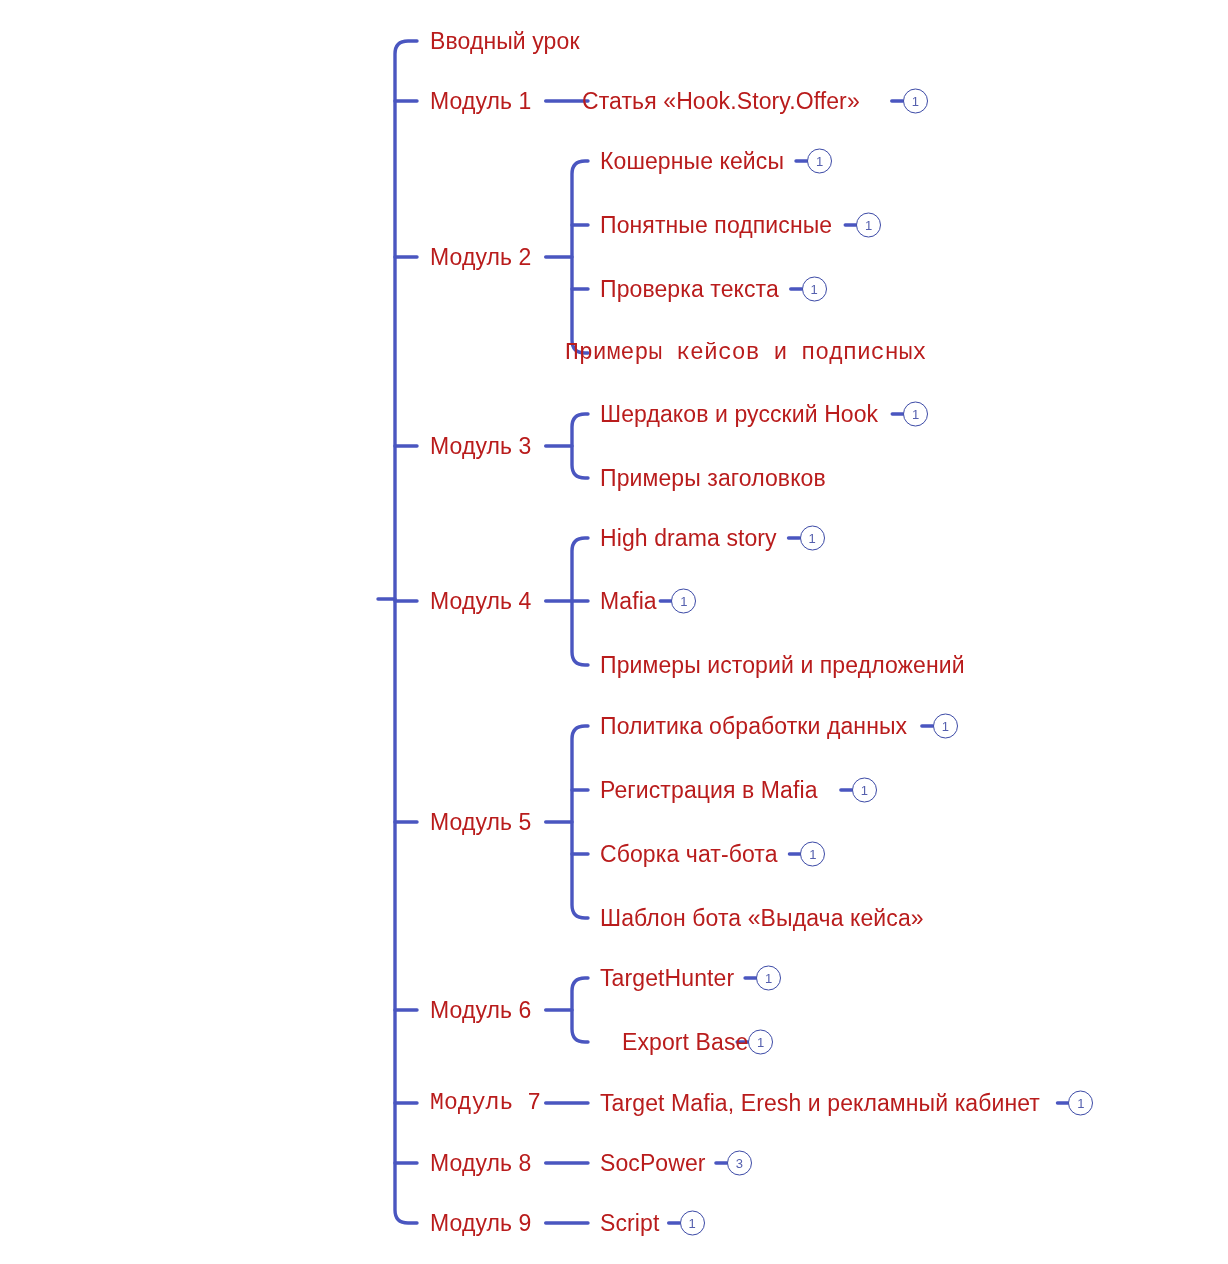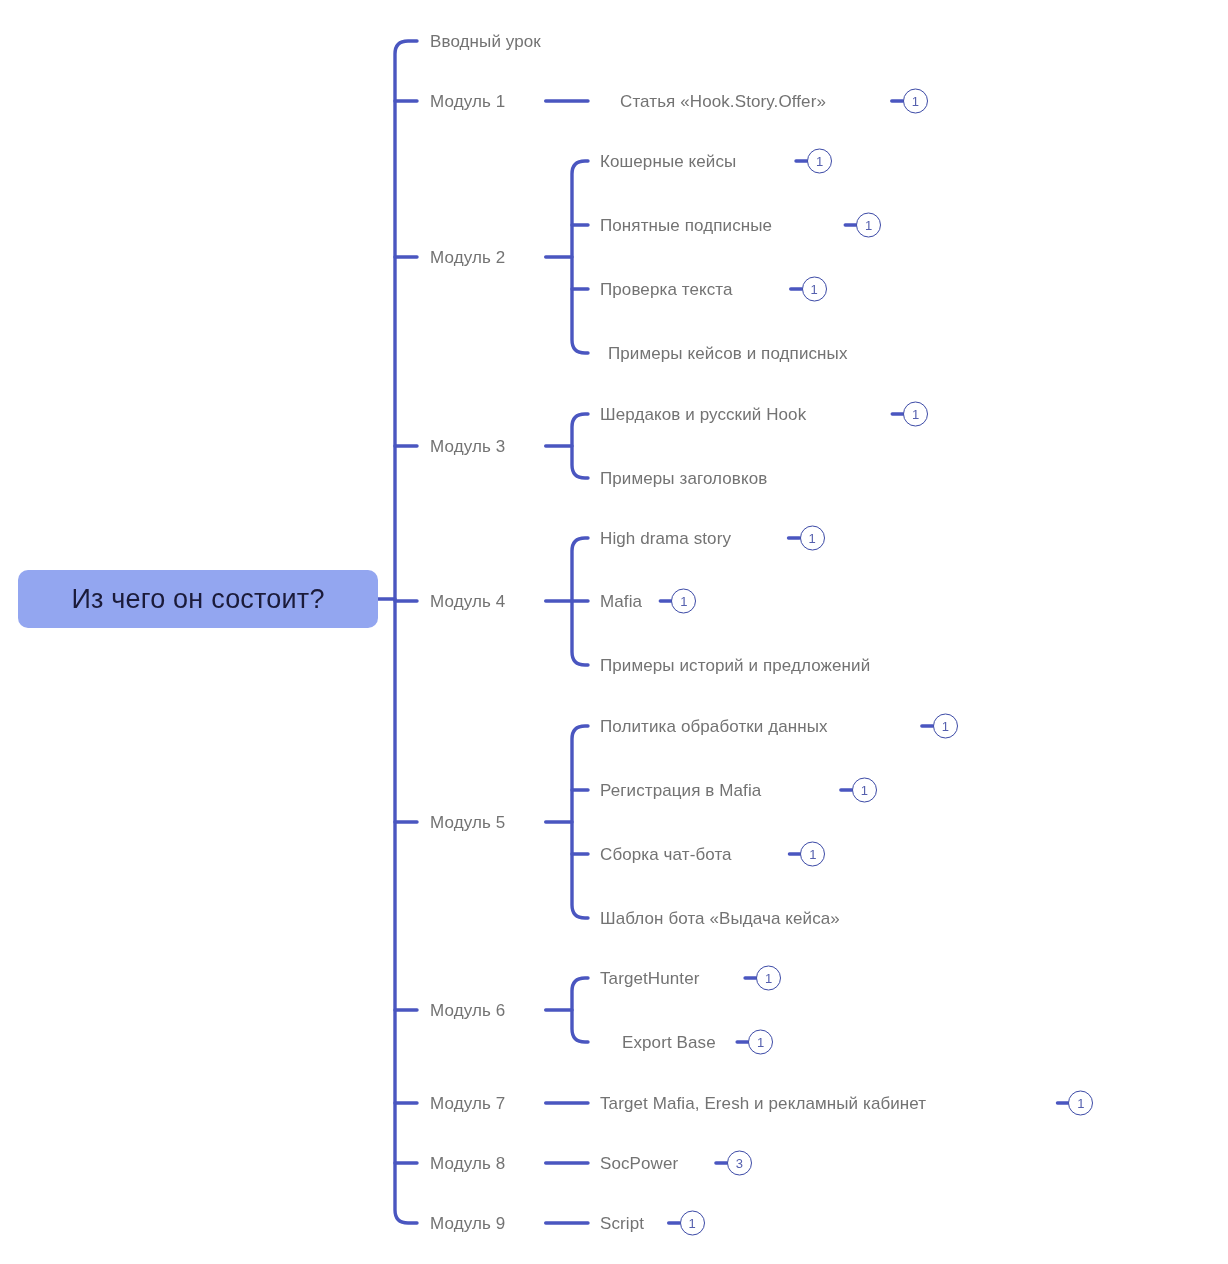--- a/index.html
+++ b/index.html
@@ -34,22 +34,22 @@
     display: flex;
     align-items: center;
     justify-content: center;
     color: #1b1b3a;
     font-size: 27px;
     letter-spacing: 0.2px;
     white-space: nowrap;
   }
   .node-label {
     position: absolute;
-    font-size: 17px;
-    color: #737373;
+    font-size: 23px;
+    color: #b91c1c;
     white-space: nowrap;
     line-height: 1;
     transform: translateY(-50%);
     letter-spacing: 0.1px;
   }
   .node-label.lvl1 { left: 430px; }
   .node-label.lvl2 { left: 600px; }
   .badge {
     position: absolute;
     width: 25px; height: 25px;
@@ -108,36 +108,33 @@
       <path d="M 588 978 L 585 978 Q 572 978 572 991 L 572 1029 Q 572 1042 585 1042 L 588 1042" fill="none" stroke="#4a56c0" stroke-width="3.4" stroke-linecap="round" stroke-linejoin="round"></path>
       <path d="M 745.0625 978 L 756.0625 978" fill="none" stroke="#4a56c0" stroke-width="3.4" stroke-linecap="round" stroke-linejoin="round"></path>
       <path d="M 737.125 1042 L 748.125 1042" fill="none" stroke="#4a56c0" stroke-width="3.4" stroke-linecap="round" stroke-linejoin="round"></path>
       <path d="M 545.703125 1103 L 588 1103" fill="none" stroke="#4a56c0" stroke-width="3.4" stroke-linecap="round" stroke-linejoin="round"></path>
       <path d="M 1057.484375 1103 L 1068.484375 1103" fill="none" stroke="#4a56c0" stroke-width="3.4" stroke-linecap="round" stroke-linejoin="round"></path>
       <path d="M 545.703125 1163 L 588 1163" fill="none" stroke="#4a56c0" stroke-width="3.4" stroke-linecap="round" stroke-linejoin="round"></path>
       <path d="M 715.90625 1163 L 726.90625 1163" fill="none" stroke="#4a56c0" stroke-width="3.4" stroke-linecap="round" stroke-linejoin="round"></path>
       <path d="M 545.703125 1223 L 588 1223" fill="none" stroke="#4a56c0" stroke-width="3.4" stroke-linecap="round" stroke-linejoin="round"></path>
       <path d="M 668.671875 1223 L 679.671875 1223" fill="none" stroke="#4a56c0" stroke-width="3.4" stroke-linecap="round" stroke-linejoin="round"></path>
     </svg>
-  <div class="root-node">
-    <span>Из чего он состоит?</span>
-  </div>
   <div id="nodes">
       <div class="node-label lvl1" style="top: 41px; left: 430px;">Вводный урок</div>
       <div class="node-label lvl1" style="top: 101px; left: 430px;">Модуль 1</div>
-      <div class="node-label lvl2" style="top: 101px; left: 620px;">Статья «Hook.Story.Offer»</div>
+      <div class="node-label lvl2" style="top: 101px; left: 582px;">Статья «Hook.Story.Offer»</div>
       <div class="badge" style="left: 902.766px; top: 101px;">1</div>
       <div class="node-label lvl1" style="top: 257px; left: 430px;">Модуль 2</div>
       <div class="node-label lvl2" style="top: 161px; left: 600px;">Кошерные кейсы</div>
       <div class="badge" style="left: 807px; top: 161px;">1</div>
       <div class="node-label lvl2" style="top: 225px; left: 600px;">Понятные подписные</div>
       <div class="badge" style="left: 856.234px; top: 225px;">1</div>
       <div class="node-label lvl2" style="top: 289px; left: 600px;">Проверка текста</div>
       <div class="badge" style="left: 801.719px; top: 289px;">1</div>
-      <div class="node-label lvl2" style="top: 353px; left: 608px;">Примеры кейсов и подписных</div>
+      <div class="node-label lvl2" style="top: 353px; left: 565px; font-family: Liberation Mono, monospace;">Примеры кейсов и подписных</div>
       <div class="node-label lvl1" style="top: 446px; left: 430px;">Модуль 3</div>
       <div class="node-label lvl2" style="top: 414px; left: 600px;">Шердаков и русский Hook</div>
       <div class="badge" style="left: 903.234px; top: 414px;">1</div>
       <div class="node-label lvl2" style="top: 478px; left: 600px;">Примеры заголовков</div>
       <div class="node-label lvl1" style="top: 601px; left: 430px;">Модуль 4</div>
       <div class="node-label lvl2" style="top: 538px; left: 600px;">High drama story</div>
       <div class="badge" style="left: 799.531px; top: 538px;">1</div>
       <div class="node-label lvl2" style="top: 601px; left: 600px;">Mafia</div>
       <div class="badge" style="left: 671.312px; top: 601px;">1</div>
       <div class="node-label lvl2" style="top: 665px; left: 600px;">Примеры историй и предложений</div>
@@ -147,21 +144,21 @@
       <div class="node-label lvl2" style="top: 790px; left: 600px;">Регистрация в Mafia</div>
       <div class="badge" style="left: 851.859px; top: 790px;">1</div>
       <div class="node-label lvl2" style="top: 854px; left: 600px;">Сборка чат-бота</div>
       <div class="badge" style="left: 800.438px; top: 854px;">1</div>
       <div class="node-label lvl2" style="top: 918px; left: 600px;">Шаблон бота «Выдача кейса»</div>
       <div class="node-label lvl1" style="top: 1010px; left: 430px;">Модуль 6</div>
       <div class="node-label lvl2" style="top: 978px; left: 600px;">TargetHunter</div>
       <div class="badge" style="left: 756.062px; top: 978px;">1</div>
       <div class="node-label lvl2" style="top: 1042px; left: 600px; margin-left: 22px;">Export Base</div>
       <div class="badge" style="left: 748.125px; top: 1042px;">1</div>
-      <div class="node-label lvl1" style="top: 1103px; left: 430px;">Модуль 7</div>
+      <div class="node-label lvl1" style="top: 1103px; left: 430px; font-family: Liberation Mono, monospace;">Модуль 7</div>
       <div class="node-label lvl2" style="top: 1103px; left: 600px;">Target Mafia, Eresh и рекламный кабинет</div>
       <div class="badge" style="left: 1068.48px; top: 1103px;">1</div>
       <div class="node-label lvl1" style="top: 1163px; left: 430px;">Модуль 8</div>
       <div class="node-label lvl2" style="top: 1163px; left: 600px;">SocPower</div>
       <div class="badge" style="left: 726.906px; top: 1163px;">3</div>
       <div class="node-label lvl1" style="top: 1223px; left: 430px;">Модуль 9</div>
       <div class="node-label lvl2" style="top: 1223px; left: 600px;">Script</div>
       <div class="badge" style="left: 679.672px; top: 1223px;">1</div>
     </div>
 </div>

